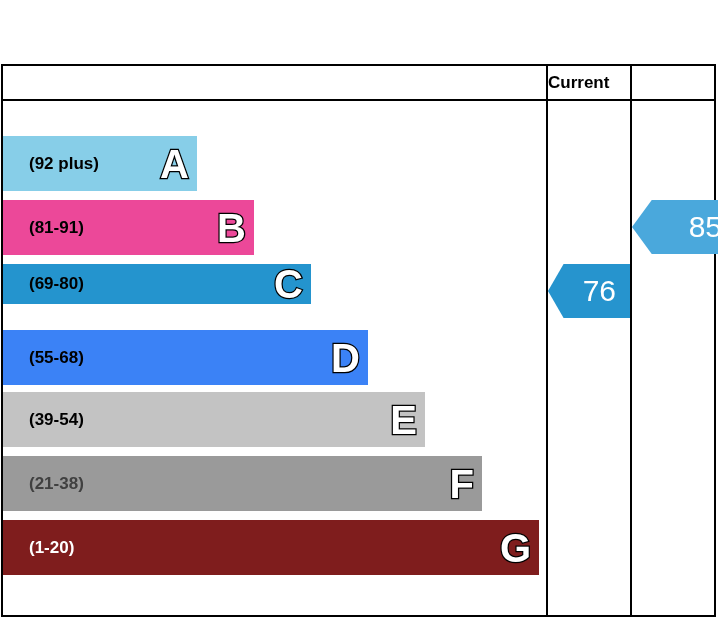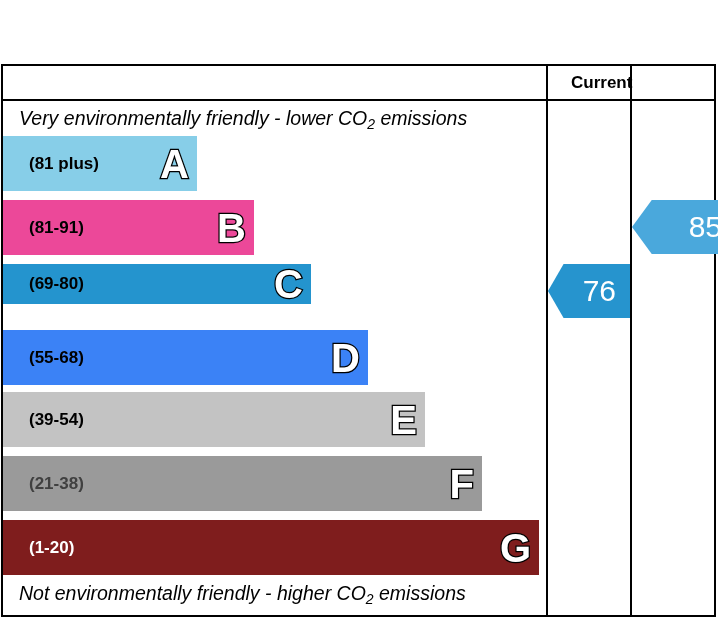--- a/index.html
+++ b/index.html
@@ -84,21 +84,21 @@
   .col-head {
     position: absolute;
     top: 0;
     height: 33px;
     line-height: 33px;
     text-align: center;
     font-size: 17px;
     font-weight: bold;
     color: #000000;
   }
-  .col-head.current   { left: 568px; width: 58px; }
+  .col-head.current   { left: 545px; width: 58px; }
   .col-head.potential { left: 629px; width: 84px; }
 
   
   .caption {
     position: absolute;
     left: 16px;
     font-style: italic;
     font-size: 19.5px;
     color: #000000;
     white-space: nowrap;
@@ -164,25 +164,24 @@
 
 
   <div class="grid">
 
     <div class="hline head"></div>
     <div class="vline c1"></div>
     <div class="vline c2"></div>
 
     <div class="col-head current">Current</div>
 
-    <div class="caption top"><span>Very environmentally friendly - lower CO</span><sub>2</sub><span> emissions</span></div>
 
     <div id="bands">
         <div class="band" style="top: 70px; width: 194px; height: 55px; background: rgb(135, 206, 232);">
-          <div class="band-range" style="color: rgb(0, 0, 0);">(81 plus)</div>
+          <div class="band-range" style="color: rgb(0, 0, 0);">(92 plus)</div>
           <div class="band-letter">A</div>
         </div>
         <div class="band" style="top: 134px; width: 251px; height: 55px; background: #ec4899;">
           <div class="band-range" style="color: rgb(0, 0, 0);">(81-91)</div>
           <div class="band-letter">B</div>
         </div>
         <div class="band" style="top: 198px; width: 308px; height: 40px; background: rgb(36, 148, 206);">
           <div class="band-range" style="color: rgb(0, 0, 0);">(69-80)</div>
           <div class="band-letter">C</div>
         </div>
@@ -206,16 +205,15 @@
 
     <div id="markers">
         <div class="arrow" style="left: 545px; width: 82px; top: 198px; background: rgb(38, 148, 206);">
           <span class="arrow-value">76</span>
         </div>
         <div class="arrow" style="left: 629px; width: 104px; top: 134px; background: rgb(74, 168, 220);">
           <span class="arrow-value">85</span>
         </div>
       </div>
 
-    <div class="caption bottom"><span>Not environmentally friendly - higher CO</span><sub>2</sub><span> emissions</span></div>
 
   </div>
 </div>
 
 </body></html>

